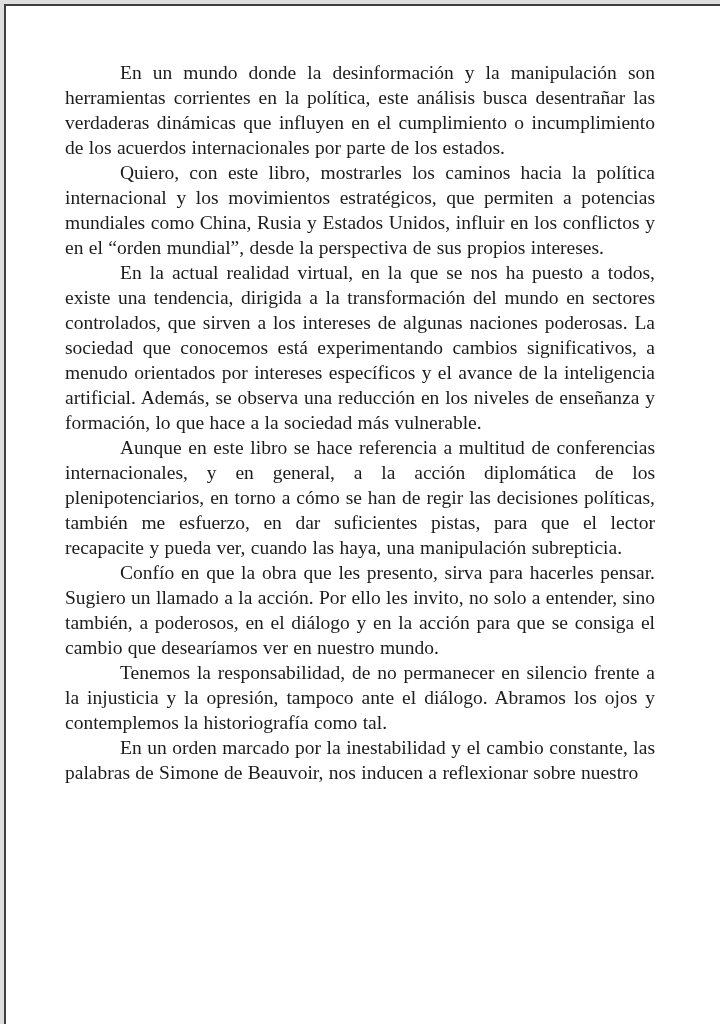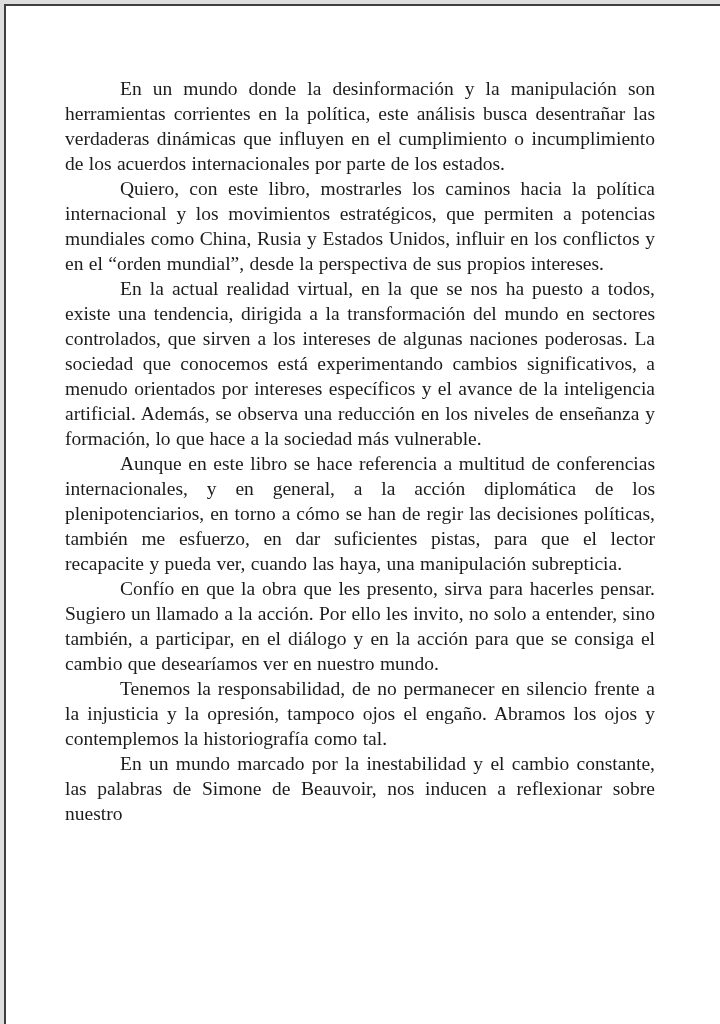--- a/index.html
+++ b/index.html
@@ -20,38 +20,37 @@
     left: 4px;
     right: 0;
     bottom: 0;
     box-sizing: border-box;
     background: var(--page_bg, #ffffff);
     border-top: 2px solid var(--frame, #3f3f3f);
     border-left: 2px solid var(--frame, #3f3f3f);
   }
   .text-block {
     padding: 54px 65px 0 59px;
-    margin-top: 16px;
   }
   p.para {
     margin: 0;
     text-align: justify;
     text-indent: 55px;
     font-size: 19.5px;
     line-height: 25px;
     color: var(--ink, #1c1c1c);
     word-spacing: 0.5px;
   }
 </style>
 </head>
 <body>
 
 <div class="page">
   <main class="text-block">
       <p class="para">En un mundo donde la desinformación y la manipulación son herramientas corrientes en la política, este análisis busca desentrañar las verdaderas dinámicas que influyen en el cumplimiento o incumplimiento de los acuerdos internacionales por parte de los estados.</p>
       <p class="para">Quiero, con este libro, mostrarles los caminos hacia la política internacional y los movimientos estratégicos, que permiten a potencias mundiales como China, Rusia y Estados Unidos, influir en los conflictos y en el “orden mundial”, desde la perspectiva de sus propios intereses.</p>
       <p class="para">En la actual realidad virtual, en la que se nos ha puesto a todos, existe una tendencia, dirigida a la transformación del mundo en sectores controlados, que sirven a los intereses de algunas naciones poderosas. La sociedad que conocemos está experimentando cambios significativos, a menudo orientados por intereses específicos y el avance de la inteligencia artificial. Además, se observa una reducción en los niveles de enseñanza y formación, lo que hace a la sociedad más vulnerable.</p>
       <p class="para">Aunque en este libro se hace referencia a multitud de conferencias internacionales, y en general, a la acción diplomática de los plenipotenciarios, en torno a cómo se han de regir las decisiones políticas, también me esfuerzo, en dar suficientes pistas, para que el lector recapacite y pueda ver, cuando las haya, una manipulación subrepticia.</p>
-      <p class="para">Confío en que la obra que les presento, sirva para hacerles pensar. Sugiero un llamado a la acción. Por ello les invito, no solo a entender, sino también, a participar, en el diálogo y en la acción para que se consiga el cambio que desearíamos ver en nuestro mundo.</p>
-      <p class="para">Tenemos la responsabilidad, de no permanecer en silencio frente a la injusticia y la opresión, tampoco ojos el engaño. Abramos los ojos y contemplemos la historiografía como tal.</p>
-      <p class="para">En un mundo marcado por la inestabilidad y el cambio constante, las palabras de Simone de Beauvoir, nos inducen a reflexionar sobre nuestro</p>
+      <p class="para">Confío en que la obra que les presento, sirva para hacerles pensar. Sugiero un llamado a la acción. Por ello les invito, no solo a entender, sino también, a poderosos, en el diálogo y en la acción para que se consiga el cambio que desearíamos ver en nuestro mundo.</p>
+      <p class="para">Tenemos la responsabilidad, de no permanecer en silencio frente a la injusticia y la opresión, tampoco ante el diálogo. Abramos los ojos y contemplemos la historiografía como tal.</p>
+      <p class="para">En un orden marcado por la inestabilidad y el cambio constante, las palabras de Simone de Beauvoir, nos inducen a reflexionar sobre nuestro</p>
     </main>
 </div>
 
 </body></html>

